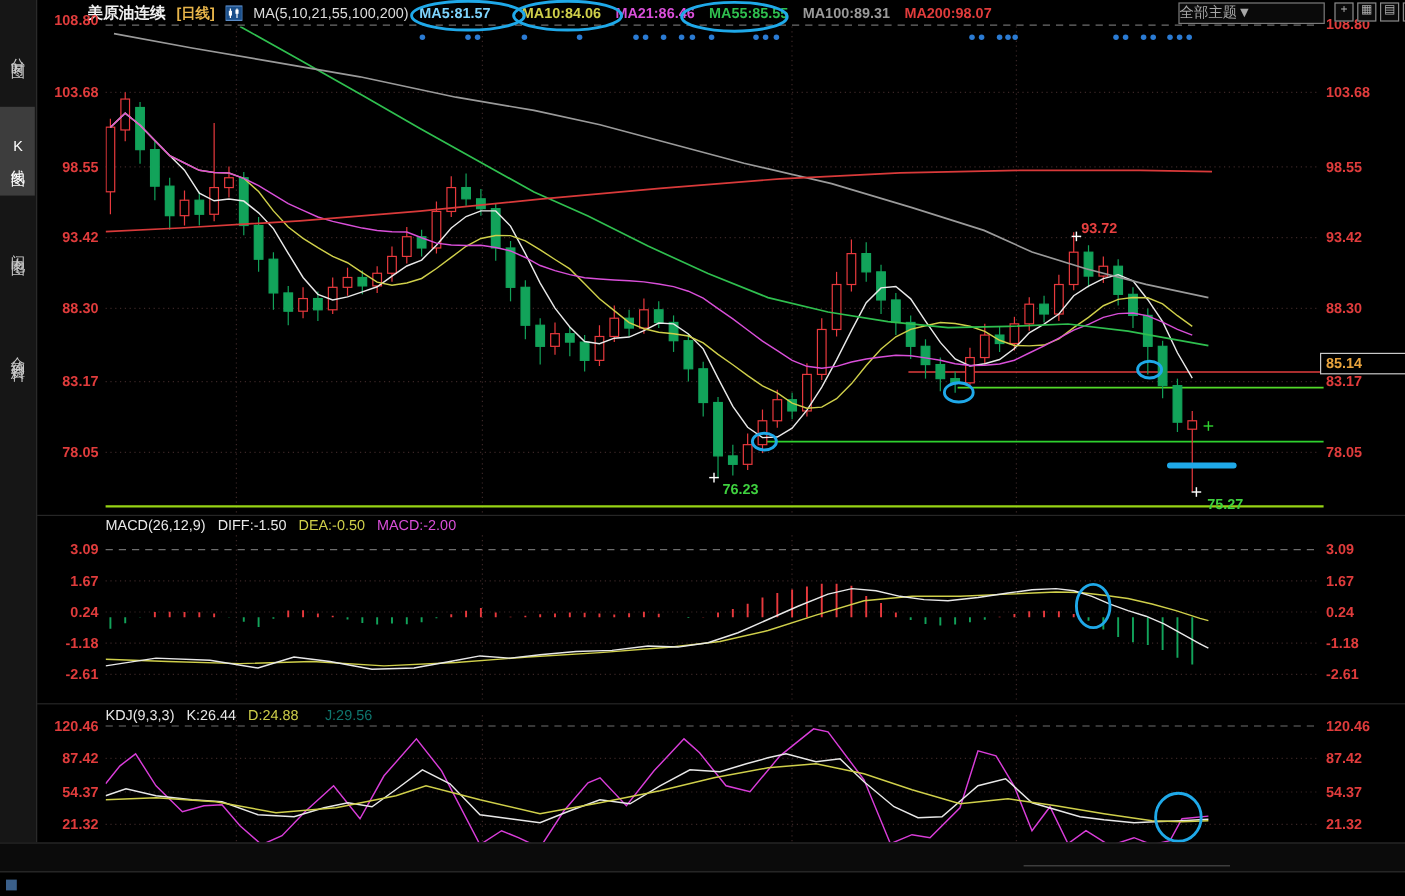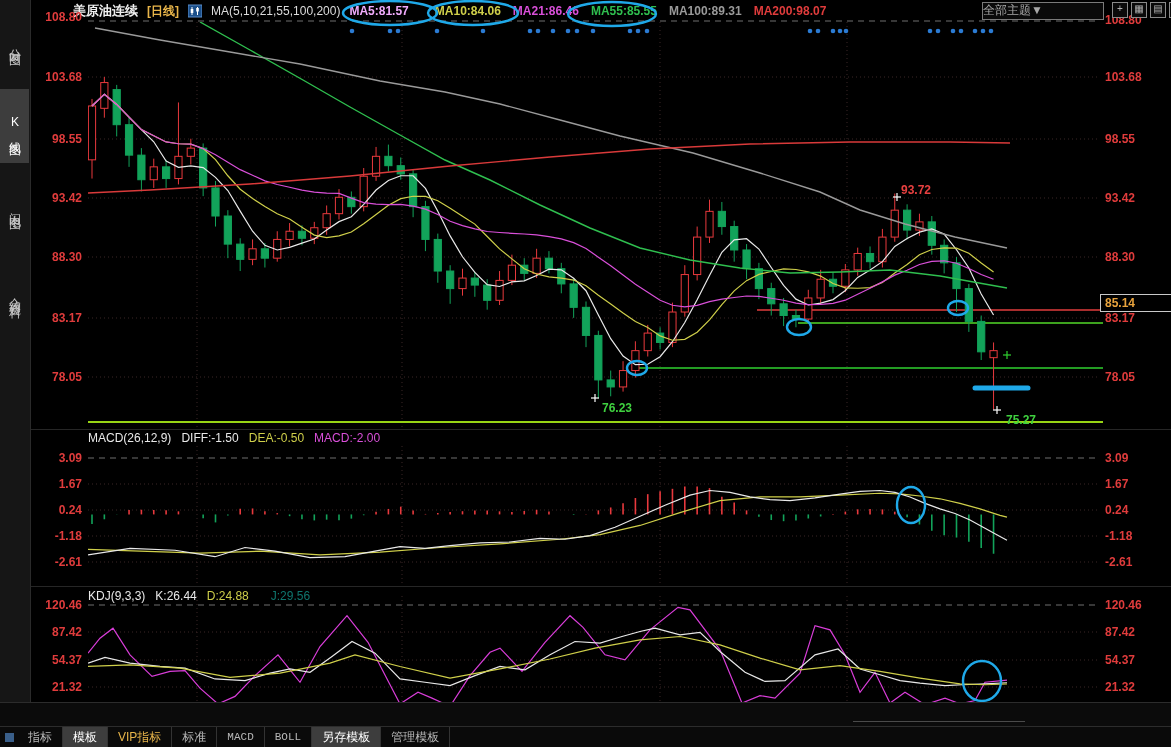--- a/index.html
+++ b/index.html
@@ -66,21 +66,21 @@
       <svg width="14" height="14" viewBox="0 0 14 14">
           <rect x="0" y="1" width="14" height="12" fill="#1b4f8a" stroke="#5a8cc8" stroke-width="1"></rect>
           <line x1="4" y1="3" x2="4" y2="11" stroke="#fff" stroke-width="1"></line>
           <rect x="2.7" y="5" width="2.6" height="4" fill="#fff"></rect>
           <line x1="9.5" y1="3" x2="9.5" y2="11" stroke="#fff" stroke-width="1"></line>
           <rect x="8.2" y="4" width="2.6" height="3.5" fill="#fff"></rect>
         </svg>
     </span>
     <span class="malab">MA(5,10,21,55,100,200)</span>
     <span id="mavals" style="display:flex;gap:12px;">
-        <span class="mav" style="color: #f0abfc;">MA5:81.57</span>
+        <span class="mav" style="color: #7dd3fc;">MA5:81.57</span>
         <span class="mav" style="color: rgb(207, 207, 74); padding-left: 14px;">MA10:84.06</span>
         <span class="mav" style="color: rgb(217, 79, 217);">MA21:86.46</span>
         <span class="mav" style="color: rgb(47, 191, 79);">MA55:85.55</span>
         <span class="mav" style="color: rgb(154, 154, 154);">MA100:89.31</span>
         <span class="mav" style="color: rgb(224, 60, 60);">MA200:98.07</span>
       </span>
   </div>
 
   <div id="controls">
     <div class="themebtn">全部主题▼</div>
@@ -491,25 +491,15 @@
       <div class="side-item" style="top: 8px; height: 70px;">分时图</div>
       <div class="side-item active" style="top: 89px; height: 74px;">K线图</div>
       <div class="side-item" style="top: 171px; height: 72px;">闪电图</div>
       <div class="side-item" style="top: 250px; height: 88px;">合约资料</div>
     </div>
 
   <div id="daterow">
     <div id="scrollhint"></div>
   </div>
 
-  <div id="btoolbar">
-      <div class="btab">指标</div>
-      <div class="btab active">模板</div>
-      <div class="btab vip">VIP指标</div>
-      <div class="btab">标准</div>
-      <div class="btab mono">MACD</div>
-      <div class="btab mono">BOLL</div>
-      <div class="btab active">另存模板</div>
-      <div class="btab">管理模板</div>
-    </div>
   <div id="cornericon"></div>
 
 </div>
 
 </body></html>

